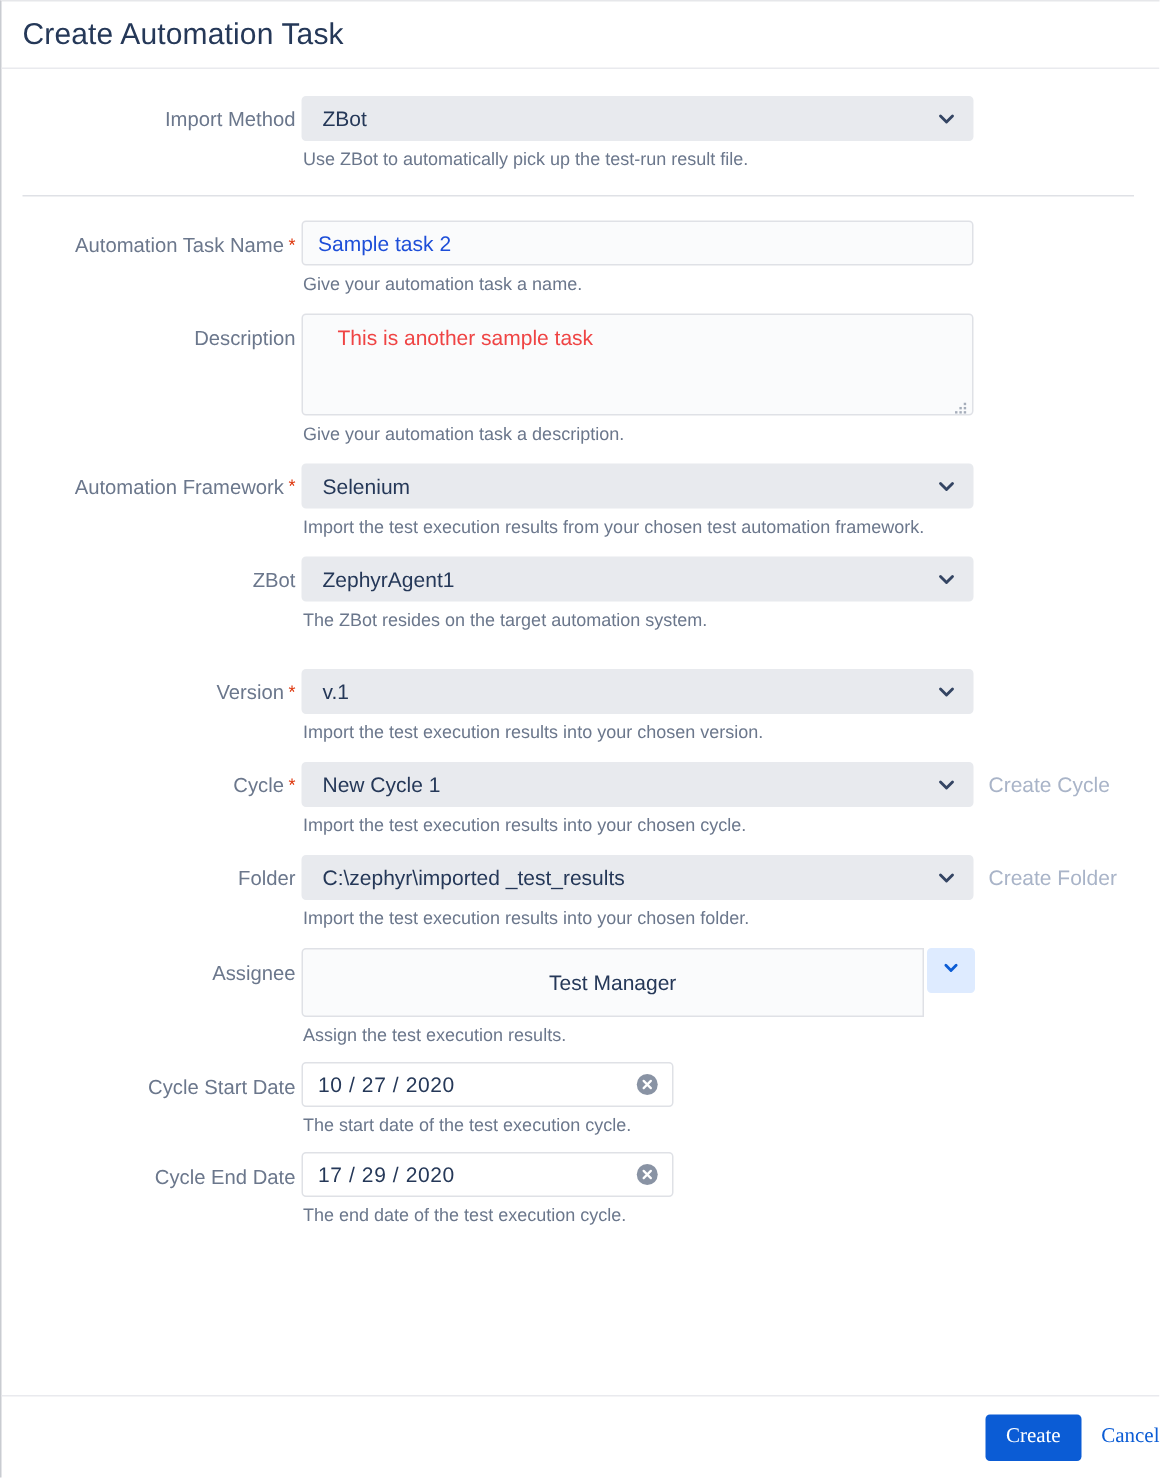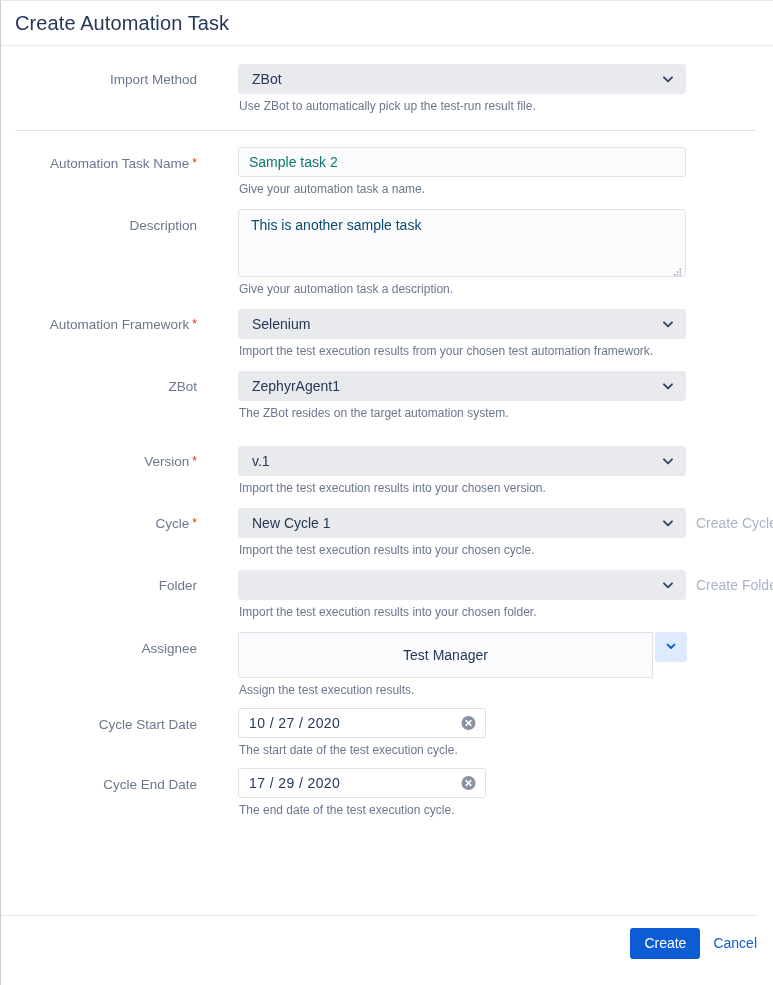--- a/index.html
+++ b/index.html
@@ -47,21 +47,20 @@
   }
 
   
   .form-body {
     padding-top: 18px;
   }
 
   .row {
     display: flex;
     align-items: flex-start;
-    gap: 37px;
   }
   .label-col {
     width: 196px;
     flex: 0 0 196px;
     text-align: right;
     padding-right: 0;
     box-sizing: border-box;
     font-size: 13.5px;
     color: #6B778C;
     line-height: 15px;
@@ -130,35 +129,35 @@
   .textinput {
     height: 30px;
     background: #FAFBFC;
     border: 1px solid #DFE1E6;
     border-radius: 3px;
     box-sizing: border-box;
     display: flex;
     align-items: center;
     padding: 0 10px;
     font-size: 14px;
-    color: #0f766e;
+    color: #1d4ed8;
   }
   .textinput.w-main { width: 448px; }
   .textinput.w-path { width: 248px; }
 
   .textarea {
     width: 448px;
     height: 68px;
     background: #FAFBFC;
     border: 1px solid #DFE1E6;
     border-radius: 3px;
     box-sizing: border-box;
-    padding: 7px 12px;
-    font-size: 14px;
-    color: #0c4a6e;
+    padding: 7px 23px;
+    font-size: 14px;
+    color: #ef4444;
     position: relative;
   }
   .grip {
     position: absolute;
     right: 3px;
     bottom: 3px;
     width: 9px;
     height: 9px;
   }
 
@@ -231,23 +230,24 @@
   .section-rule {
     height: 1px;
     background: #DFE1E6;
     margin: 17px 17px 0 14px;
   }
 
   
   .footer {
     position: absolute;
     left: 0;
-    right: 16px;
+    right: 0;
     bottom: 0;
-    height: 70px;
+    height: 55px;
+    font-family: Liberation Serif, serif;
   }
   .footer-rule {
     height: 1px;
     background: #E9EAEE;
     width: 100%;
   }
   .footer-actions {
     height: 54px;
     display: flex;
     align-items: center;
@@ -434,20 +434,21 @@
 
     <div class="spacer-13"></div>
 
     <div class="row">
       <div class="label-col">
         <span>Folder</span>
       </div>
       <div class="field-col">
         <div class="field-inline">
           <div class="select w-main">
+            <span>C:\zephyr\imported _test_results</span>
             <span class="chev">
               <svg width="14" height="14" viewBox="0 0 14 14">
                   <path d="M3 5.3 L7 9.3 L11 5.3" stroke="#344563" stroke-width="1.9" fill="none" stroke-linecap="round" stroke-linejoin="round"></path>
                 </svg>
             </span>
           </div>
           <span class="create-link">Create Folder</span>
         </div>
         <div class="hint">Import the test execution results into your chosen folder.</div>
       </div>

